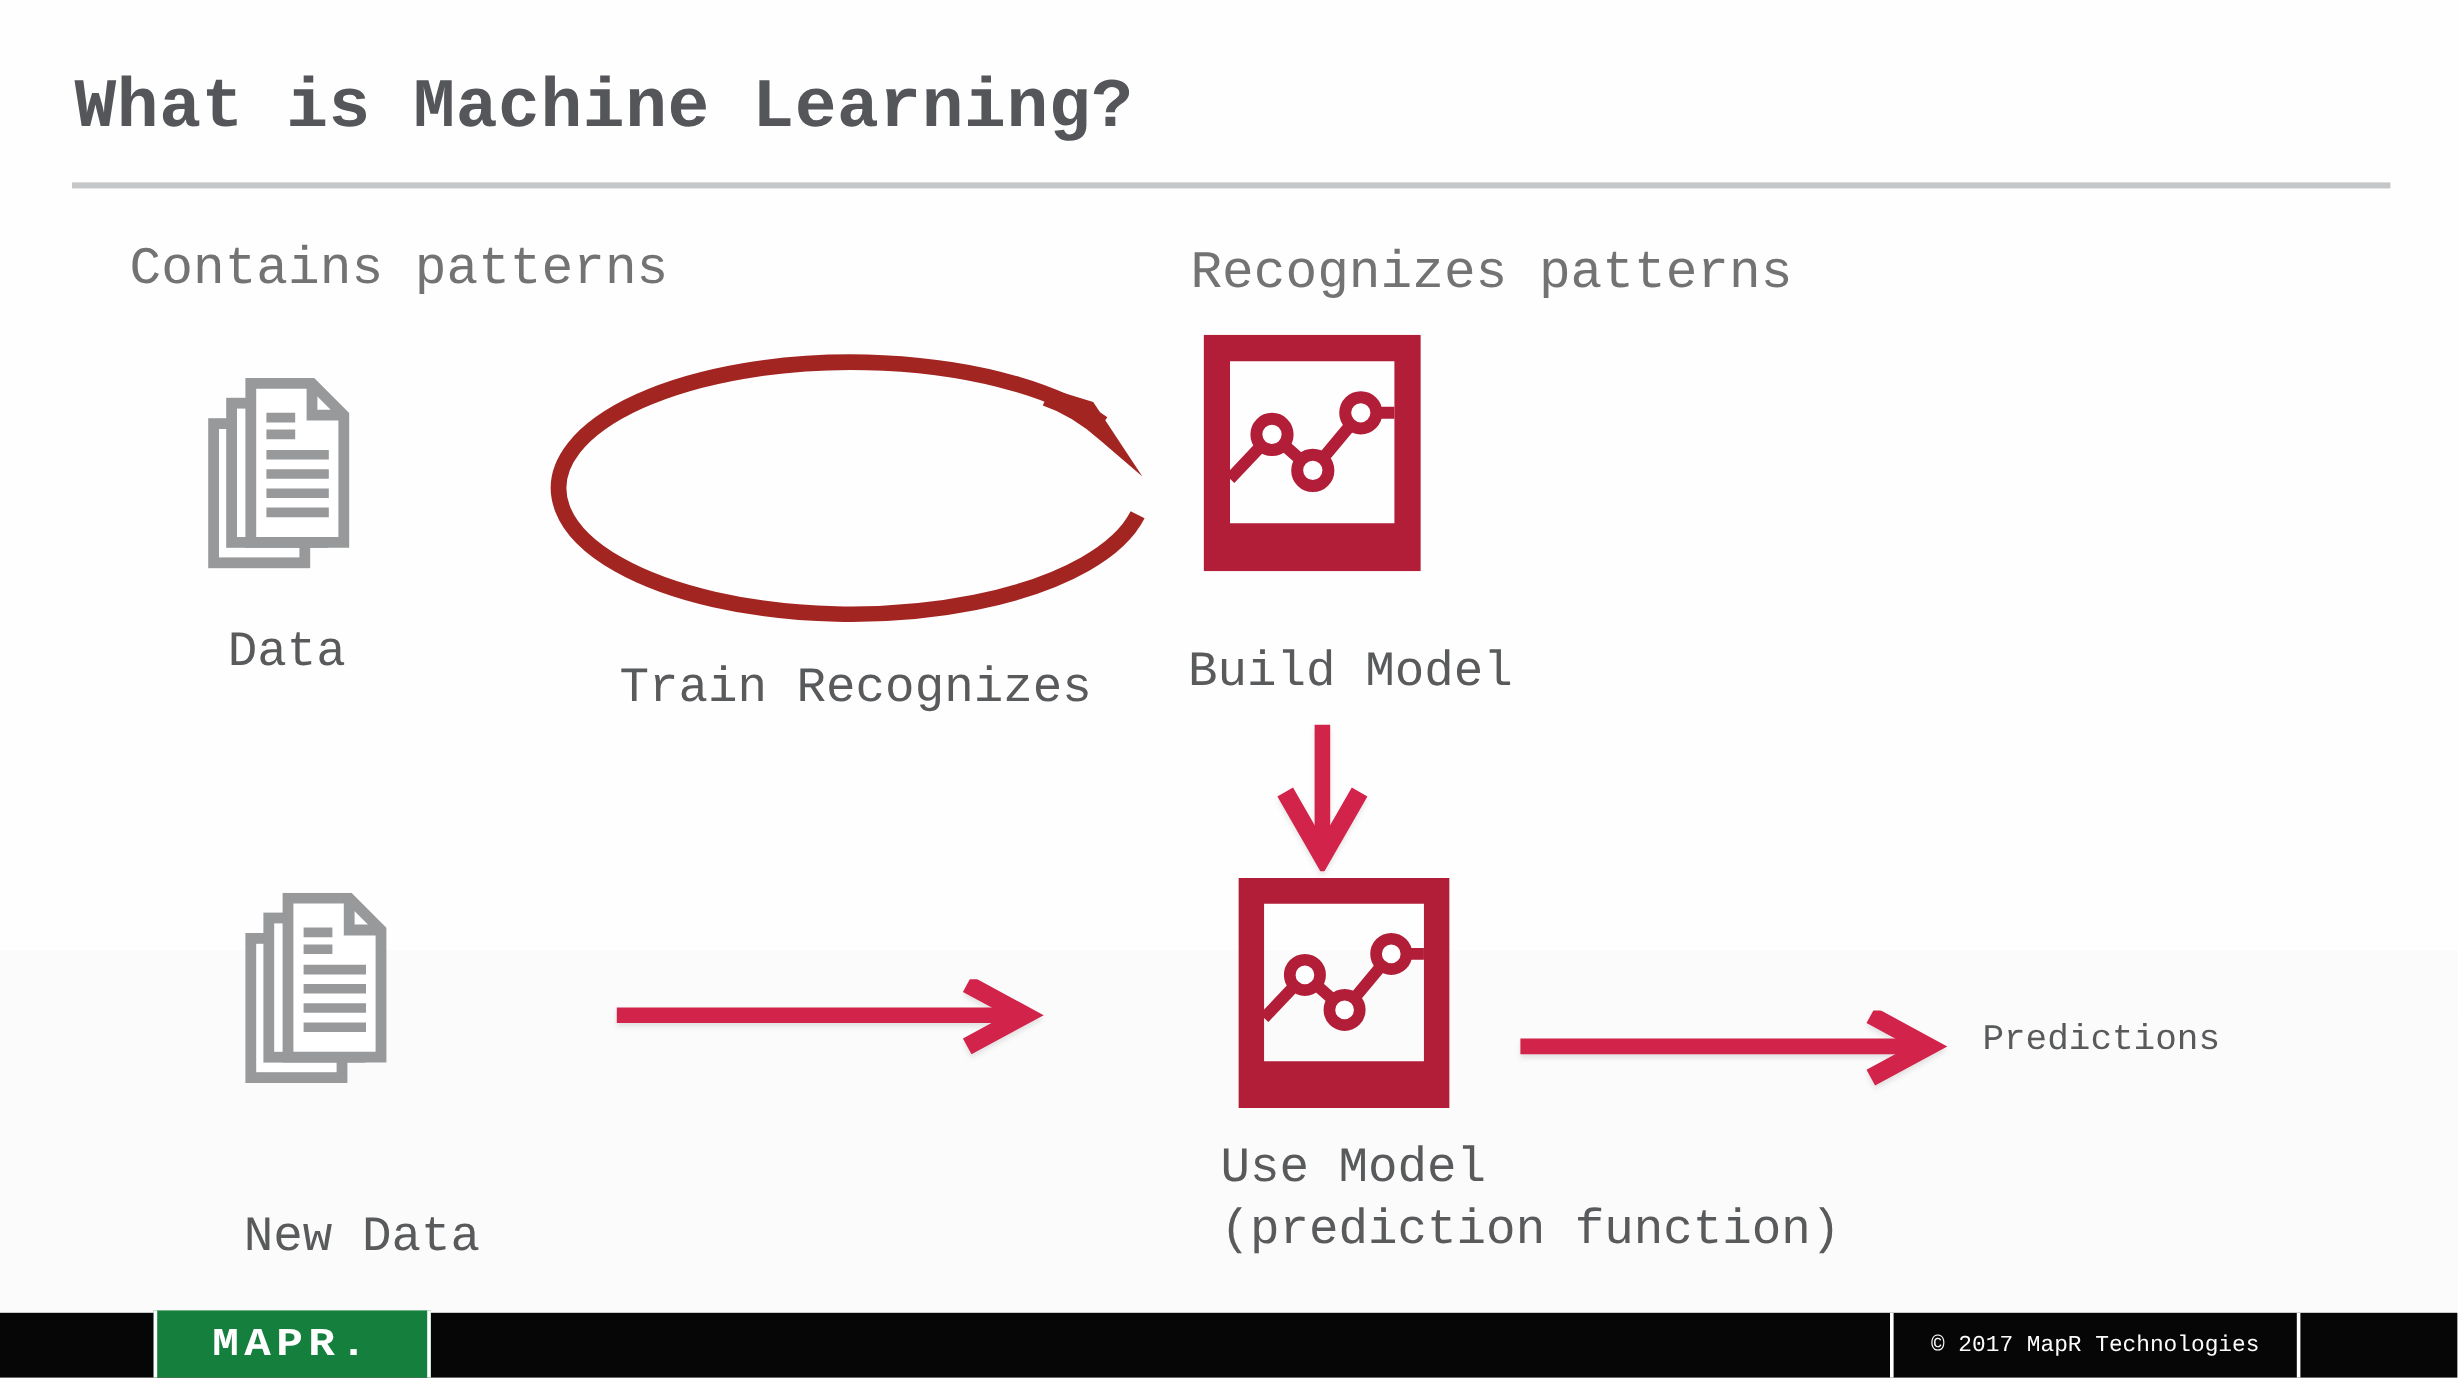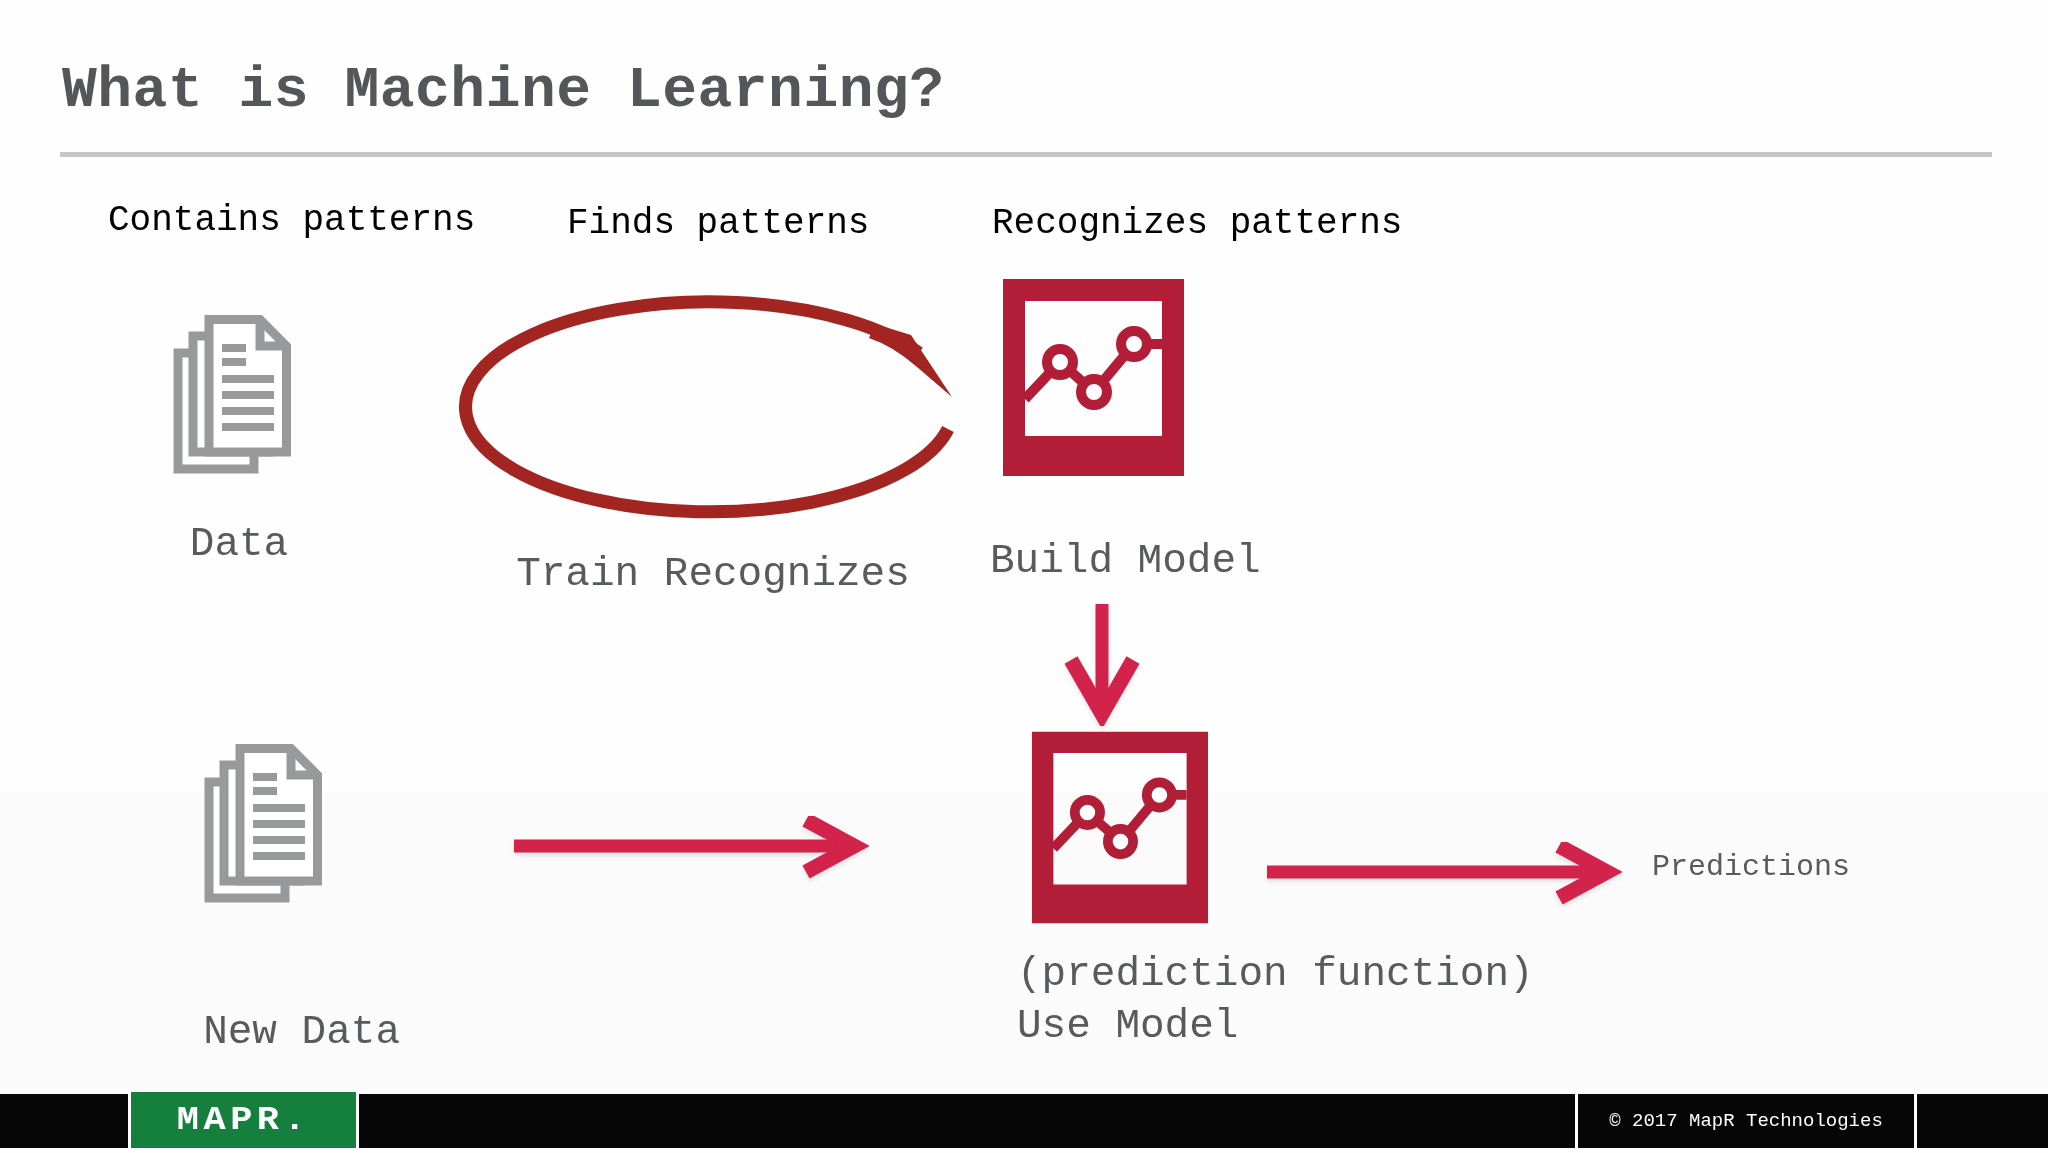--- a/index.html
+++ b/index.html
@@ -8,21 +8,21 @@
     background:#fefefe;font-family:Liberation Mono, monospace;padding-left:36px;
   }
   .abs{position:absolute;}
   .bg-band{left:0;top:792px;width:2048px;height:302px;background:#fbfbfb;}
   .title{
     left:62px;top:58px;width:1400px;
     font-size:58px;font-weight:bold;color:#545659;letter-spacing:0.5px;
   }
   .title-rule{left:60px;top:152px;width:1932px;height:5px;background:#c5c6c8;}
   .col-heading{
-    font-size:36px;color:#000000;white-space:nowrap;
+    font-size:44px;color:#737373;white-space:nowrap;
   }
   .h-contains{left:108px;top:200px;}
   .h-finds{left:567px;top:203px;}
   .h-recognizes{left:992px;top:203px;}
   .gray-label{
     font-size:41px;color:#595a5c;white-space:nowrap;
   }
   .lbl-data{left:172px;top:521px;width:134px;text-align:center;}
   .lbl-train{left:483px;top:551px;width:460px;text-align:center;}
   .lbl-build{left:990px;top:538px;}
@@ -53,21 +53,20 @@
 <body>
 
 <div id="slide">
 
   <div class="abs bg-band"></div>
 
   <div class="abs title">What is Machine Learning?</div>
   <div class="abs title-rule"></div>
 
   <div class="abs col-heading h-contains">Contains patterns</div>
-  <div class="abs col-heading h-finds">Finds patterns</div>
   <div class="abs col-heading h-recognizes">Recognizes patterns</div>
 
   <svg class="abs" style="left:172px;top:315px" width="134" height="165" viewBox="0 0 134 165">
     <g fill="#ffffff" stroke="#97999b" stroke-width="9">
       <rect x="6" y="38" width="76" height="116"></rect>
       <rect x="21" y="21" width="76" height="116"></rect>
       <path d="M 37 4.5 H 88 L 114.5 31 V 137 H 37 Z"></path>
       <path d="M 88 4.5 V 31 H 114.5" fill="none"></path>
     </g>
     <g stroke="#97999b" stroke-width="8" fill="none">
@@ -129,22 +128,22 @@
   <svg class="abs" style="left:1032px;top:728px" width="176" height="199" viewBox="0 0 181 197">
     <path d="M0 0 H181 V197 H0 Z M22 22 H159 V157 H22 Z" fill="#b21e37" fill-rule="evenodd"></path>
     <path d="M 22 120 L 57 83 L 91 113 L 131 65 L 159 65" fill="none" stroke="#b21e37" stroke-width="10"></path>
     <g fill="#ffffff" stroke="#b21e37" stroke-width="10">
       <circle cx="57" cy="83" r="13"></circle>
       <circle cx="91" cy="113" r="13"></circle>
       <circle cx="131" cy="65" r="13"></circle>
     </g>
   </svg>
   <div class="abs gray-label lbl-usemodel">
+    <div>Use Model</div>
     <div>(prediction function)</div>
-    <div>Use Model</div>
   </div>
 
   <svg class="abs arrow-svg" style="left:1258px;top:842px" width="370" height="64" viewBox="0 0 370 64">
     <path d="M9 30 H 345" stroke="#d2234b" stroke-width="13" fill="none"></path>
     <path d="M301 4 L349 30 L301 56" stroke="#d2234b" stroke-width="15" fill="none"></path>
   </svg>
   <div class="abs gray-label lbl-predictions">Predictions</div>
 
   <div class="abs footer-bar"></div>
   <div class="abs logo-block">

